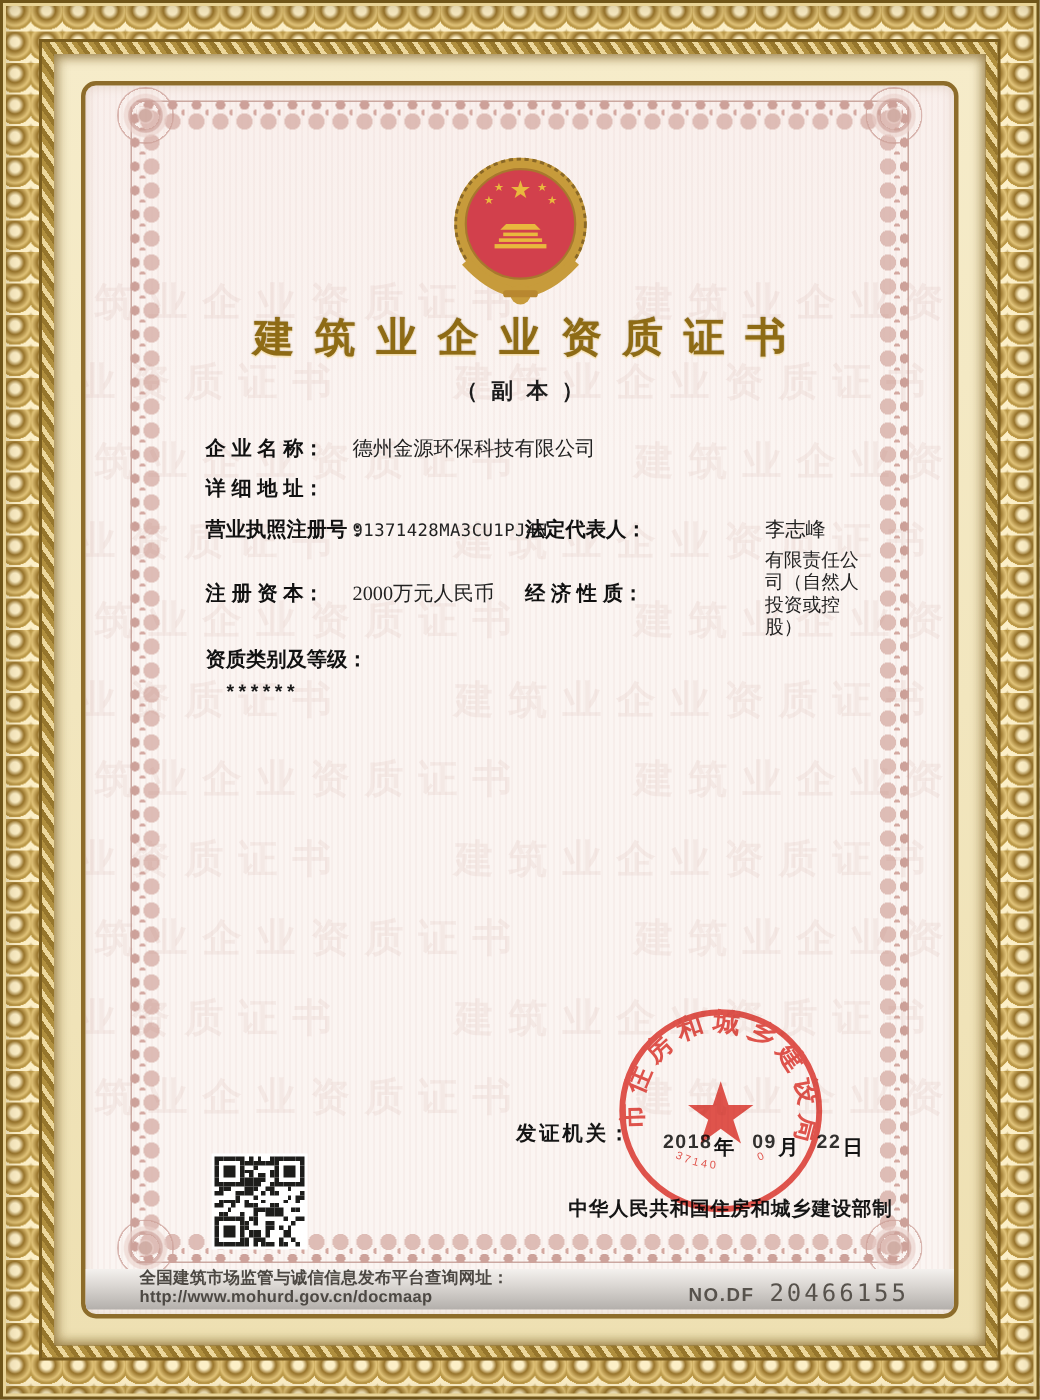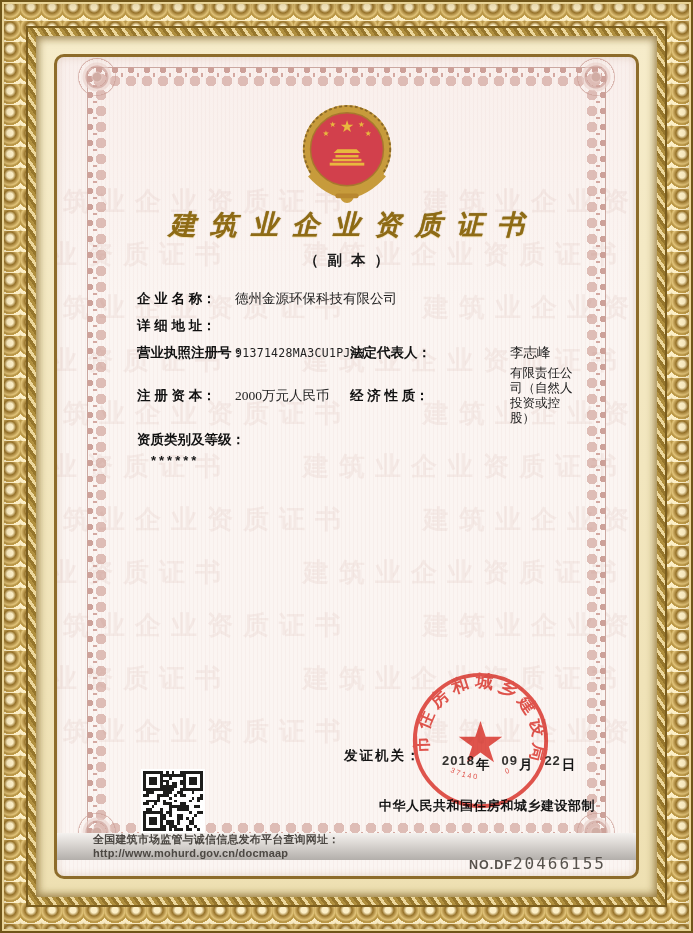--- a/index.html
+++ b/index.html
@@ -70,21 +70,21 @@
     overflow:hidden;pointer-events:none;color:rgba(200,148,142,.12);
     font-size:26px;font-weight:bold;letter-spacing:10px;white-space:nowrap;line-height:53px;}
   .watermark div:nth-child(even){margin-left:-120px;}
 
   
   .emblem{position:absolute;top:46px;left:50%;transform:translateX(-50%);}
 
   
   .title{position:absolute;top:150px;left:0;right:0;text-align:center;
     font-size:27px;font-weight:bold;letter-spacing:14px;text-indent:14px;
-    color:#8e6b15;text-shadow:0 1px 0 rgba(255,230,170,.6),0 0 1px #6a4c0c;font-style:italic;}
+    color:#8e6b15;text-shadow:0 1px 0 rgba(255,230,170,.6),0 0 1px #6a4c0c;}
   .subtitle{position:absolute;top:194px;left:0;right:0;text-align:center;
     font-size:14.5px;font-weight:bold;letter-spacing:9px;text-indent:9px;color:#1c1c1c;}
 
   
   .fields{position:absolute;left:80px;top:228px;width:442px;font-size:13.5px;color:#1d1d1d;}
   .frow{display:flex;align-items:center;min-height:27px;}
   .frow.tall{min-height:37px;}
   .lbl{font-weight:bold;color:#111;white-space:nowrap;}
   .l1{width:98px;}
   .l2{width:129px;}
@@ -113,26 +113,26 @@
     opacity:.88;mix-blend-mode:multiply;z-index:5;}
 
   
   .qr{position:absolute;left:84px;top:712px;width:64px;height:64px;background:#fff;
     padding:2px;display:grid;grid-template-columns:repeat(21,1fr);grid-template-rows:repeat(21,1fr);
     z-index:4;}
   .qr span{display:block;}
   .qr .on{background:#1d1d1b;}
 
   
-  .strip{position:absolute;left:0;right:0;bottom:16px;height:27px;z-index:6;
+  .strip{position:absolute;left:0;right:0;bottom:3px;height:27px;z-index:6;
     background:linear-gradient(180deg,#f4f1ee 0%,#d8d4d0 45%,#b3afab 100%);
-    display:flex;align-items:center;justify-content:space-between;
+    display:flex;align-items:flex-end;justify-content:space-between;
     padding:0 30px 2px 36px;}
   .strip-query{font-size:11px;font-weight:bold;color:#4c4843;letter-spacing:.2px;}
-  .strip-no{display:flex;align-items:baseline;color:#57524c;}
+  .strip-no{display:flex;align-items:baseline;gap:10px;color:#57524c;}
   .no-label{font-size:12.5px;font-weight:bold;letter-spacing:1px;}
   .no-value{font-family:"DejaVu Sans Mono",monospace;font-size:16px;letter-spacing:2px;margin-top:36px;}
 </style>
 </head>
 <body>
 
 <div class="scene">
  <div class="frame">
   <div class="rope">
    <div class="mat">

